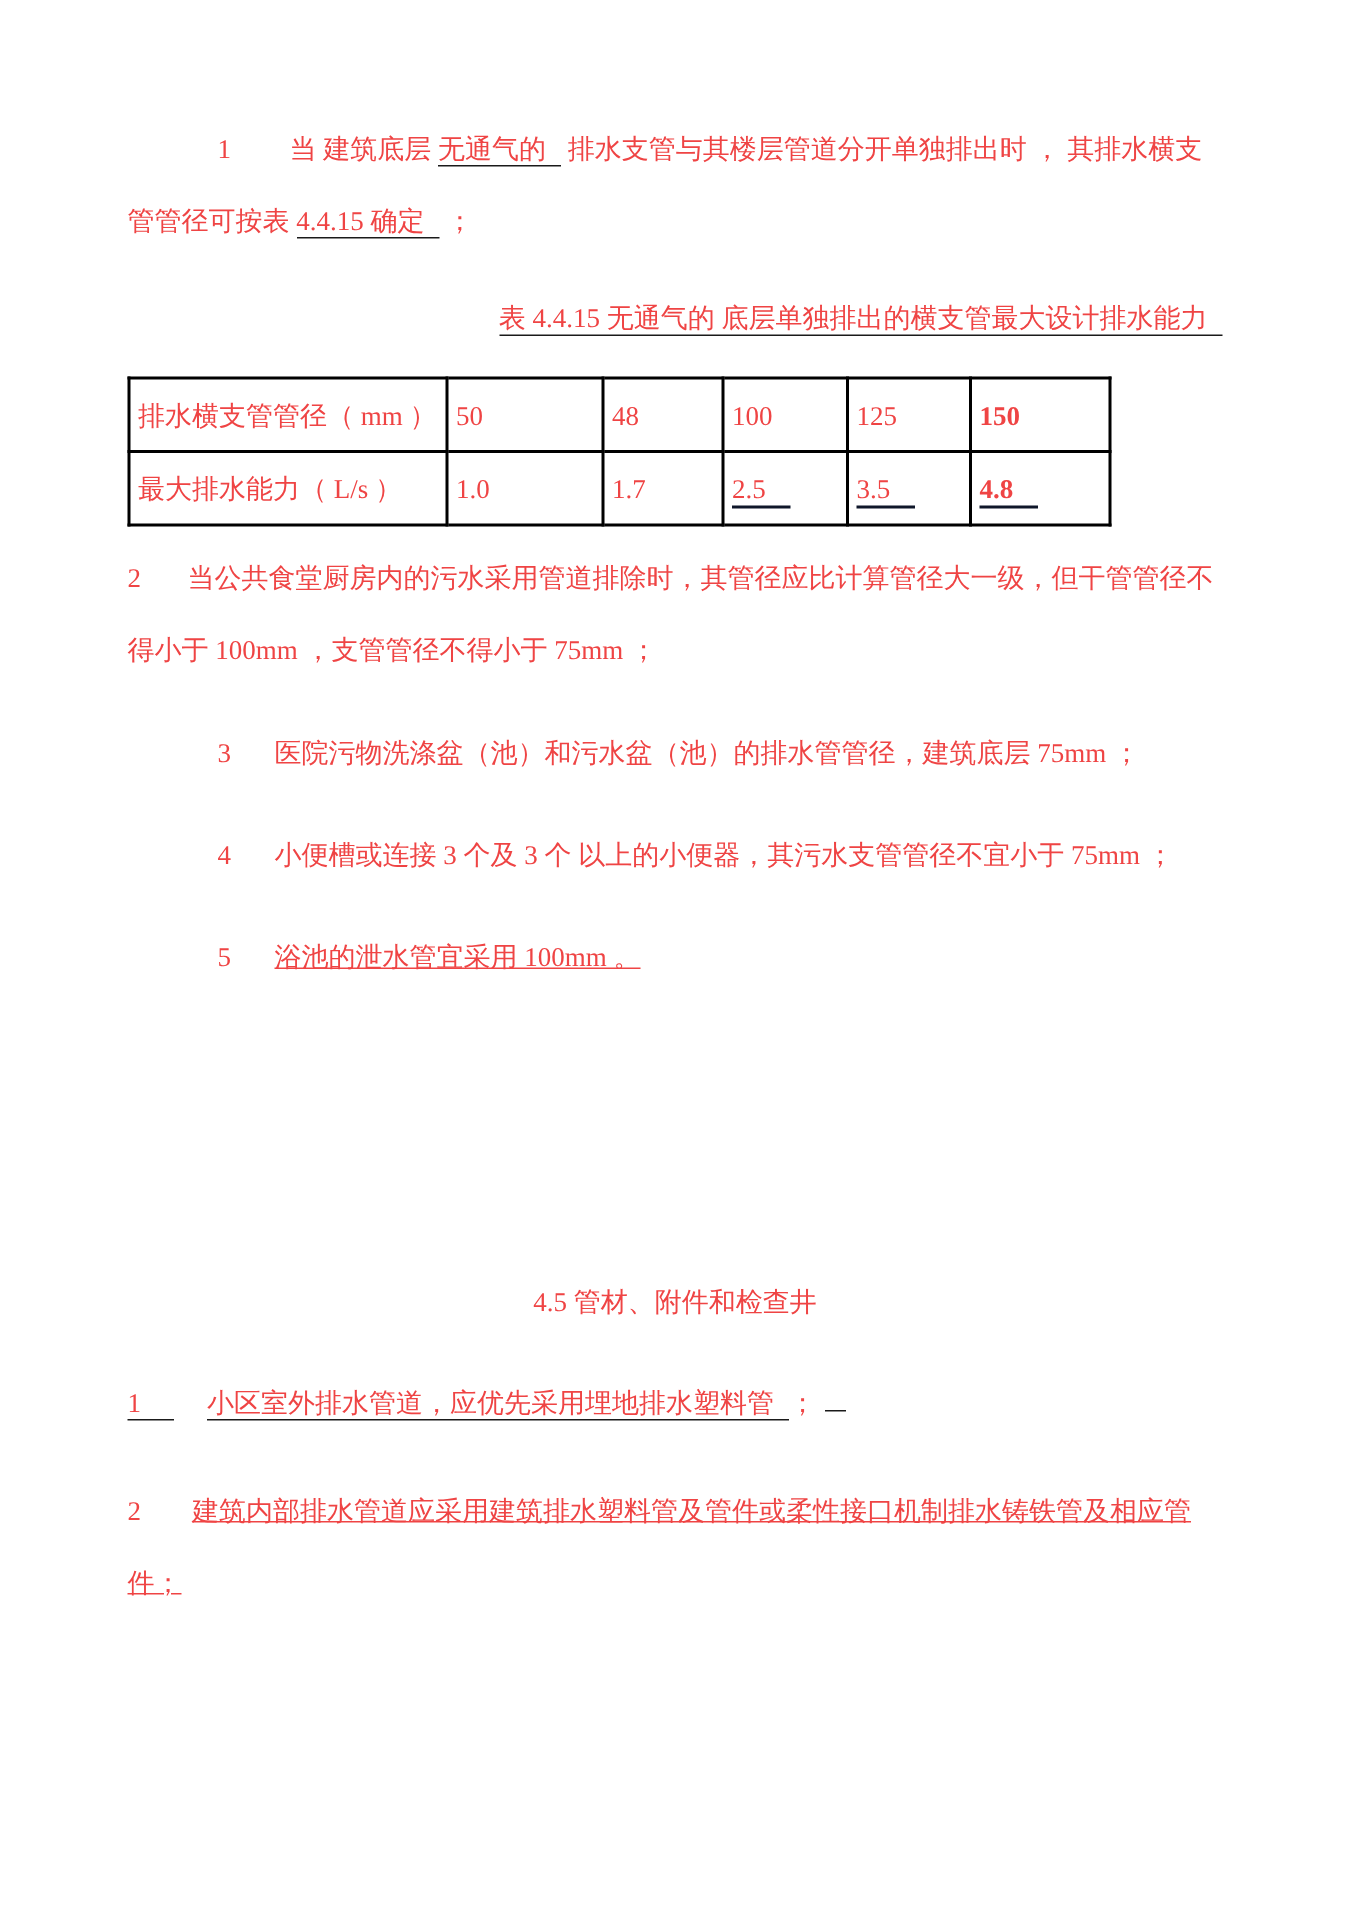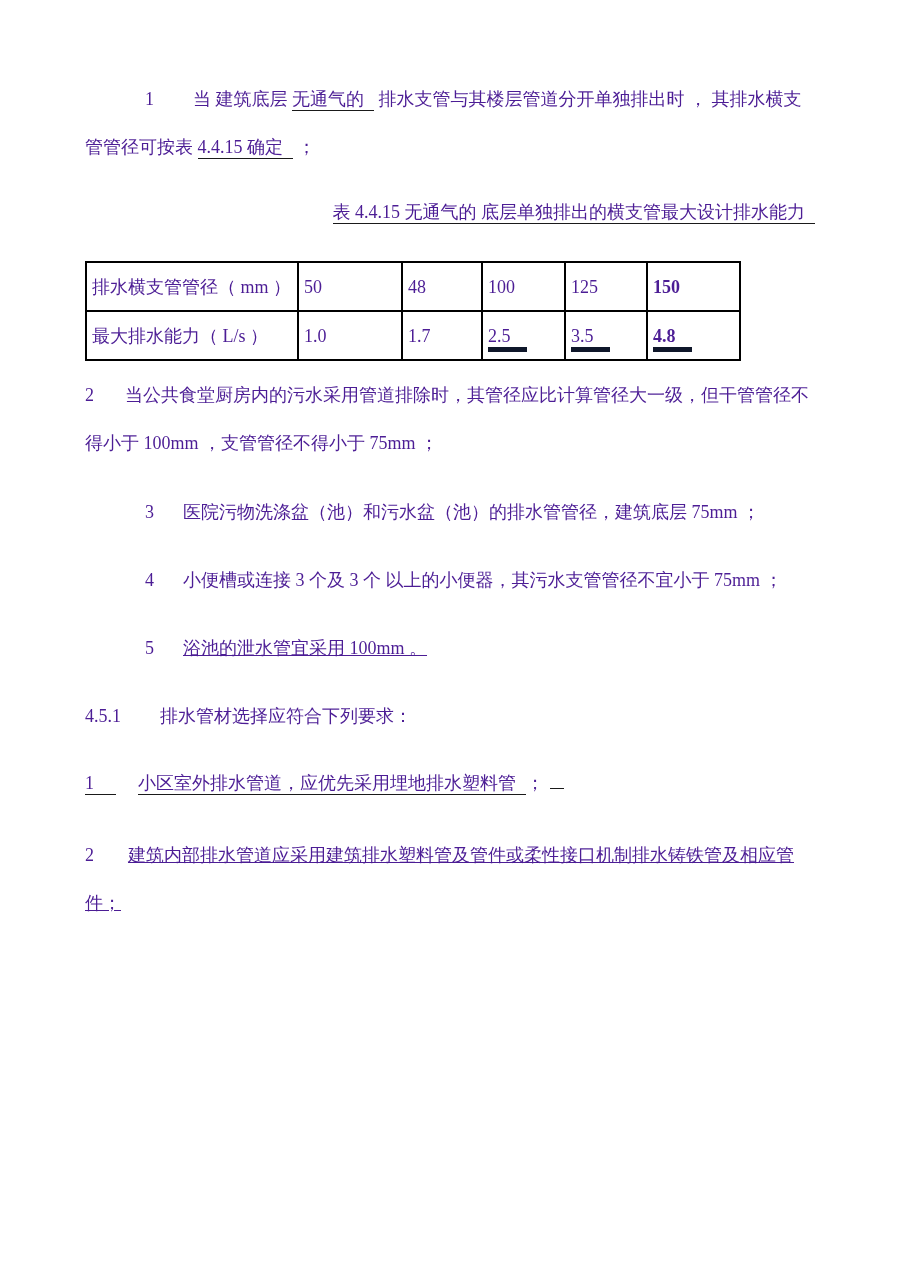--- a/index.html
+++ b/index.html
@@ -3,21 +3,21 @@
 <meta charset="utf-8">
 <style>
   html, body { margin: 0; padding: 0; background: #ffffff; }
   .page {
     position: relative;
     width: 900px;
     height: 1273px;
     box-sizing: border-box;
     padding: 75px 85px 0 85px;
     background: #ffffff;
-    color: #4c1d95;
+    color: #ef4444;
     font-family: "Liberation Serif", "DejaVu Serif", serif;
     font-size: 18px;
     line-height: 48px;
     overflow: hidden;
   }
   p { margin: 0; padding: 0; }
 
   .u { border-bottom: 1px solid #1a1a1a; padding-bottom: 1px; }
   .u-ext { padding-right: 10px; }
 
@@ -26,39 +26,39 @@
   .num-w48 { width: 48px; }
   .num-w40 { width: 40px; }
   .num-w38 { width: 38px; }
   .num-w75 { width: 75px; }
   .num-w43 { width: 43px; }
 
   .table-caption { margin-top: 17px; text-align: right; }
 
   table.data-table {
     border-collapse: collapse;
-    margin-top: 25px;
+    margin-top: 15px;
     table-layout: fixed;
     width: 612px;
   }
   table.data-table td {
     border: 2px solid #000000;
     height: 47px;
     padding: 0 0 0 5px;
     vertical-align: middle;
     font-size: 18px;
     line-height: 22px;
   }
   .col-h  { width: 205px; }
   .col-c1 { width: 97px; }
   .col-c2 { width: 73px; }
   .col-c3 { width: 76px; }
   .col-c4 { width: 75px; }
   .col-c5 { width: 86px; font-weight: bold; }
-  .cell-u { border-bottom: 5px solid #0f172a; padding-right: 16px; padding-bottom: 1px; }
+  .cell-u { border-bottom: 2px solid #0f172a; padding-right: 16px; padding-bottom: 1px; }
 
   .para-item2 { margin-top: 10px; }
   .para-item3 { margin-top: 21px; padding-left: 60px; }
   .para-item4 { margin-top: 20px; padding-left: 60px; }
   .para-item5 { margin-top: 20px; padding-left: 60px; text-decoration: underline; }
 
   .section-heading { margin-top: 182px; text-align: center; }
 
   .para-clause451 { margin-top: 20px; }
   .para-clause451-item1 { margin-top: 19px; }
@@ -110,24 +110,22 @@
   </p>
 
   <p class="para-item4">
     <span class="num num-w38">4</span><span>小便槽或连接 3 个及 3 个 以上的小便器，其污水支管管径不宜小于 75mm ；</span>
   </p>
 
   <p class="para-item5">
     <span class="num num-w38">5</span><span>浴池的泄水管宜采用 100mm 。</span>
   </p>
 
+  <p class="section-heading">4.5 管材、附件和检查井</p>
 
-  <p class="para-clause451">
-    <span class="num num-w75">4.5.1</span><span>排水管材选择应符合下列要求：</span>
-  </p>
 
   <p class="para-clause451-item1">
     <span class="u-num">1</span><span class="u u-ext">小区室外排水管道，应优先采用埋地排水塑料管</span><span>；</span><span class="u-blank"></span>
   </p>
 
   <p class="para-clause451-item2">
     <span class="num num-w43">2</span><span>建筑内部排水管道应采用建筑排水塑料管及管件或柔性接口机制排水铸铁管及相应管件；</span>
   </p>
 
 </div>

